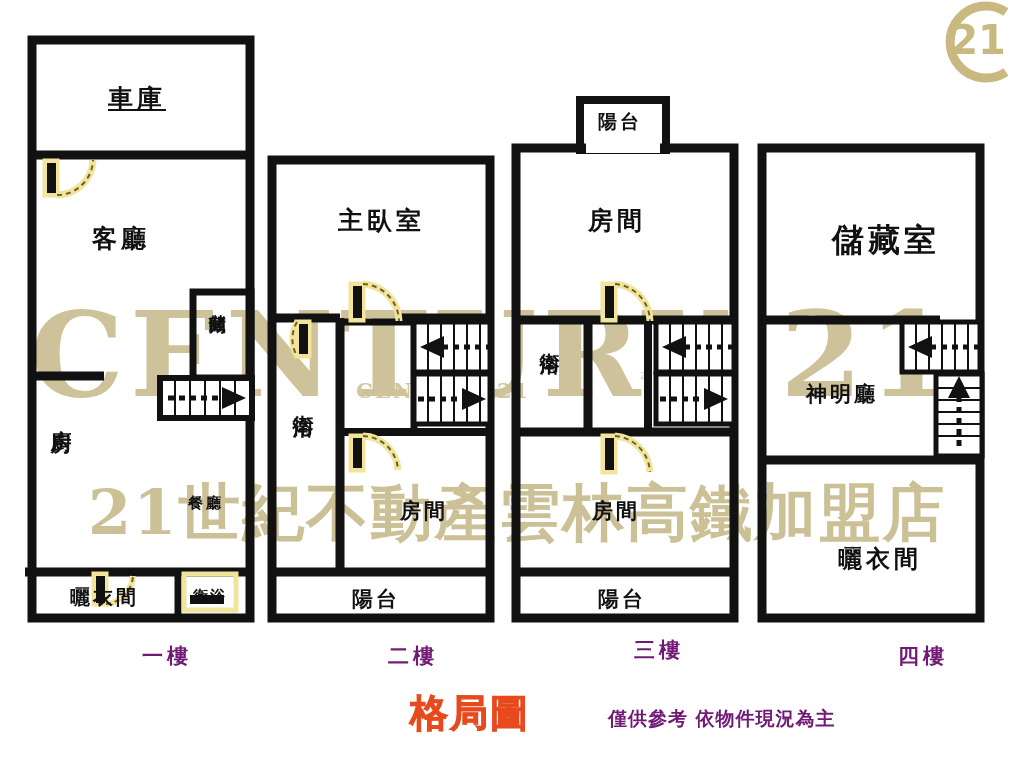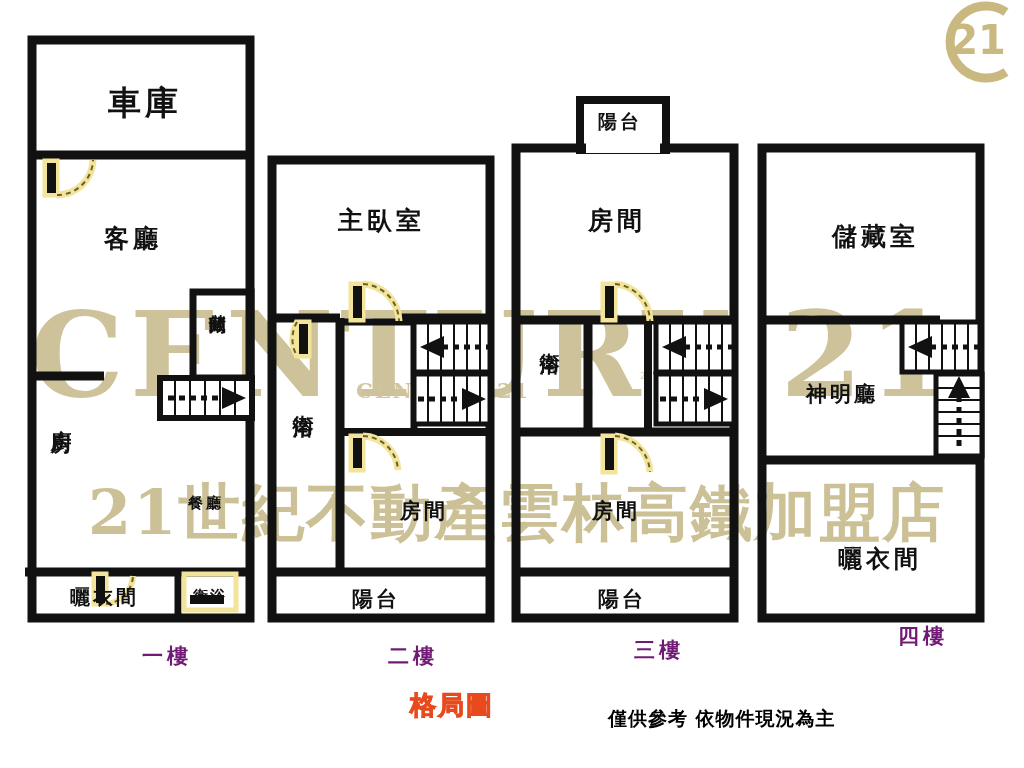--- a/index.html
+++ b/index.html
@@ -57,29 +57,29 @@
   }
 
   .floor-label{
     position:absolute;
     font-family:"DejaVu Serif","Liberation Serif",serif;
     font-size:21px;font-weight:700;color:#701a75;letter-spacing:4px;white-space:nowrap;margin-left:36px;
   }
 
   .title-box{
     position:absolute;left:410px;top:694px;
-    font-family:Liberation Mono, monospace;
-    font-size:26px;font-weight:700;letter-spacing:2px;
+    font-family:Liberation Sans, sans-serif;
+    font-size:38px;font-weight:700;letter-spacing:2px;
     color:#e8491d;white-space:nowrap;line-height:1;
     -webkit-text-stroke:1px #e8491d;
   }
   .note{
     position:absolute;left:608px;top:706px;
     font-family:"DejaVu Serif","Liberation Serif",serif;
-    font-size:19px;font-weight:600;color:#000000;letter-spacing:1px;white-space:nowrap;
+    font-size:19px;font-weight:600;color:#701a75;letter-spacing:1px;white-space:nowrap;
   }
 </style>
 </head>
 <body>
 
 <div id="stage">
 
   <div class="wm-big">CENTURY 21</div>
   <div class="wm-cn">21世紀不動產雲林高鐵加盟店</div>
   <div class="wm-small">CENTURY 21</div>
@@ -281,47 +281,47 @@
         <line x1="936" y1="424" x2="982" y2="424" stroke="#111" stroke-width="2"></line>
         <line x1="936" y1="436" x2="982" y2="436" stroke="#111" stroke-width="2"></line>
         <g>
           <line x1="959" y1="396" x2="959" y2="450" stroke="#111" stroke-width="5" stroke-dasharray="6 5"></line>
           <polygon points="948,398 959,376 970,398" fill="#111"></polygon>
         </g>
       </g>
     </g>
   </svg>
 
-  <div class="room-label" style="left:108px;top:86px;font-size:33px;letter-spacing:4px;">車庫</div>
-  <div class="room-label" style="left:104px;top:226px;font-size:25px;letter-spacing:4px;">客廳</div>
+  <div class="room-label" style="left:108px;top:86px;font-size:25px;letter-spacing:4px;text-decoration:underline;">車庫</div>
+  <div class="room-label" style="left:92px;top:226px;font-size:25px;letter-spacing:4px;">客廳</div>
   <div class="room-label v" style="left:208px;top:300px;font-size:17px;">儲藏間</div>
   <div class="room-label v" style="left:50px;top:412px;font-size:21px;">廚房</div>
   <div class="room-label" style="left:188px;top:496px;font-size:15px;letter-spacing:3px;">餐廳</div>
   <div class="room-label" style="left:70px;top:587px;font-size:20px;letter-spacing:3px;">曬衣間</div>
   <div class="room-label" style="left:193px;top:589px;font-size:15px;letter-spacing:2px;">衛浴</div>
 
   <div class="room-label" style="left:338px;top:208px;font-size:25px;letter-spacing:4px;text-align:center;">主臥室</div>
   <div class="room-label v" style="left:292px;top:398px;font-size:21px;">衛浴</div>
   <div class="room-label" style="left:400px;top:500px;font-size:21px;letter-spacing:3px;">房間</div>
   <div class="room-label" style="left:352px;top:588px;font-size:21px;letter-spacing:3px;">陽台</div>
 
   <div class="room-label" style="left:598px;top:112px;font-size:19px;letter-spacing:3px;">陽台</div>
   <div class="room-label" style="left:588px;top:208px;font-size:25px;letter-spacing:4px;">房間</div>
   <div class="room-label v" style="left:539px;top:337px;font-size:20px;">衛浴</div>
   <div class="room-label" style="left:592px;top:500px;font-size:21px;letter-spacing:3px;">房間</div>
   <div class="room-label" style="left:598px;top:588px;font-size:21px;letter-spacing:3px;">陽台</div>
 
-  <div class="room-label" style="left:832px;top:224px;font-size:25px;letter-spacing:4px;">儲藏室</div>
+  <div class="room-label" style="left:832px;top:224px;font-size:32px;letter-spacing:4px;">儲藏室</div>
   <div class="room-label" style="left:806px;top:383px;font-size:21px;letter-spacing:3px;text-align:center;">神明廳</div>
   <div class="room-label" style="left:838px;top:546px;font-size:24px;letter-spacing:4px;">曬衣間</div>
 
   <div class="floor-label" style="left:106px;top:642px;">一樓</div>
   <div class="floor-label" style="left:352px;top:642px;text-align:center;">二樓</div>
   <div class="floor-label" style="left:598px;top:636px;">三樓</div>
-  <div class="floor-label" style="left:862px;top:622px;">四樓</div>
+  <div class="floor-label" style="left:862px;top:642px;">四樓</div>
 
   <div class="title-box">格局圖</div>
   <div class="note">僅供參考 依物件現況為主</div>
 
   <svg class="c21" viewBox="0 0 104 96">
     <path d="M 86 16 A 36 36 0 1 0 86 76" fill="none" stroke="#c9b981" stroke-width="9" stroke-linecap="butt"></path>
     <text x="58" y="58" font-family="DejaVu Sans, Liberation Sans, sans-serif" font-size="40" font-weight="700" fill="#c9b981" text-anchor="middle">21</text>
   </svg>
 
 </div>

